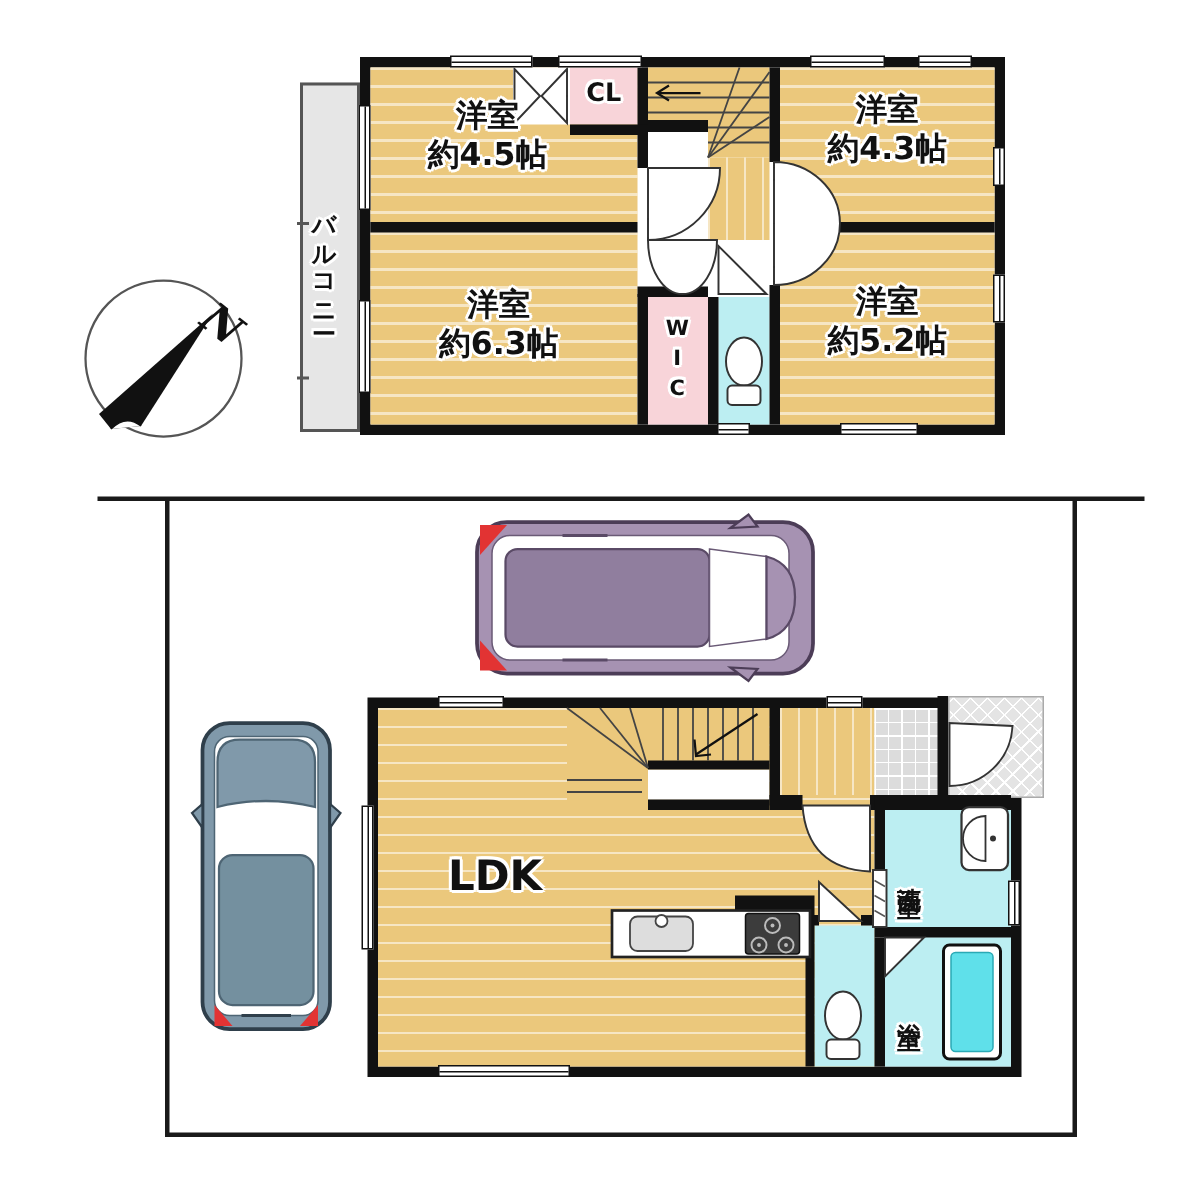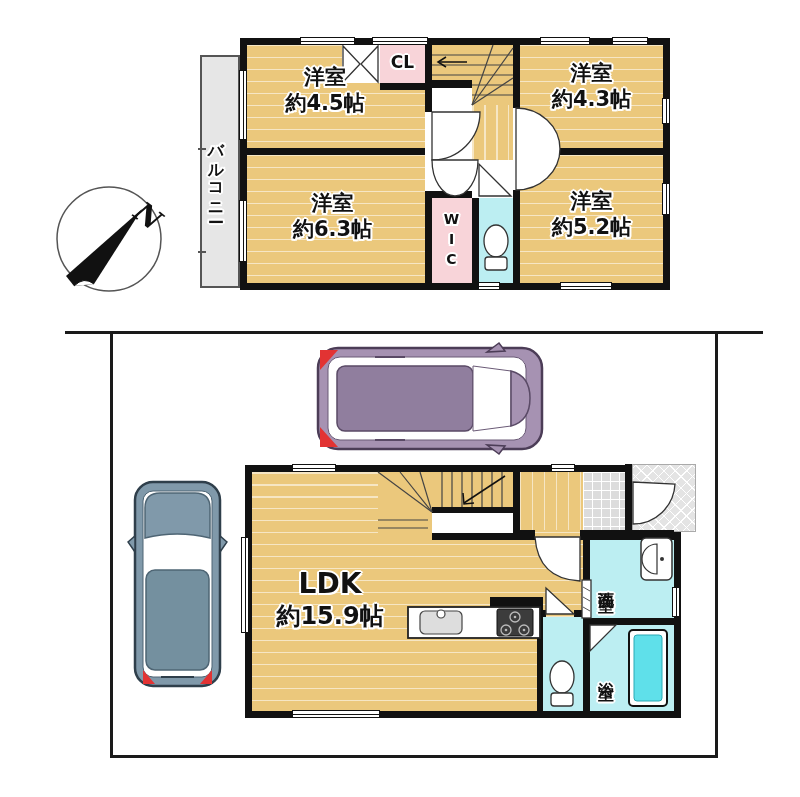--- a/index.html
+++ b/index.html
@@ -248,18 +248,17 @@
   </svg>
 
   <div class="win-h" style="left:292px;top:464px;width:44px;"></div>
   <div class="win-h" style="left:551px;top:464px;width:24px;"></div>
   <div class="win-v" style="left:241px;top:537px;height:96px;"></div>
   <div class="win-h" style="left:292px;top:710px;width:88px;"></div>
   <div class="win-v" style="left:672px;top:587px;height:30px;"></div>
 
   <div class="lbl" style="left:230px;top:566px;width:200px;">
     <span style="font-size:28px;">LDK</span><br>
-    <span style="font-size:24px;">約15.9帖</span>
   </div>
   <div class="lbl vlbl" style="left:596px;top:542px;height:80px;font-size:16px;">洗面室</div>
   <div class="lbl vlbl" style="left:596px;top:642px;height:58px;font-size:16px;">浴室</div>
 
 </div>
 
 </body></html>

